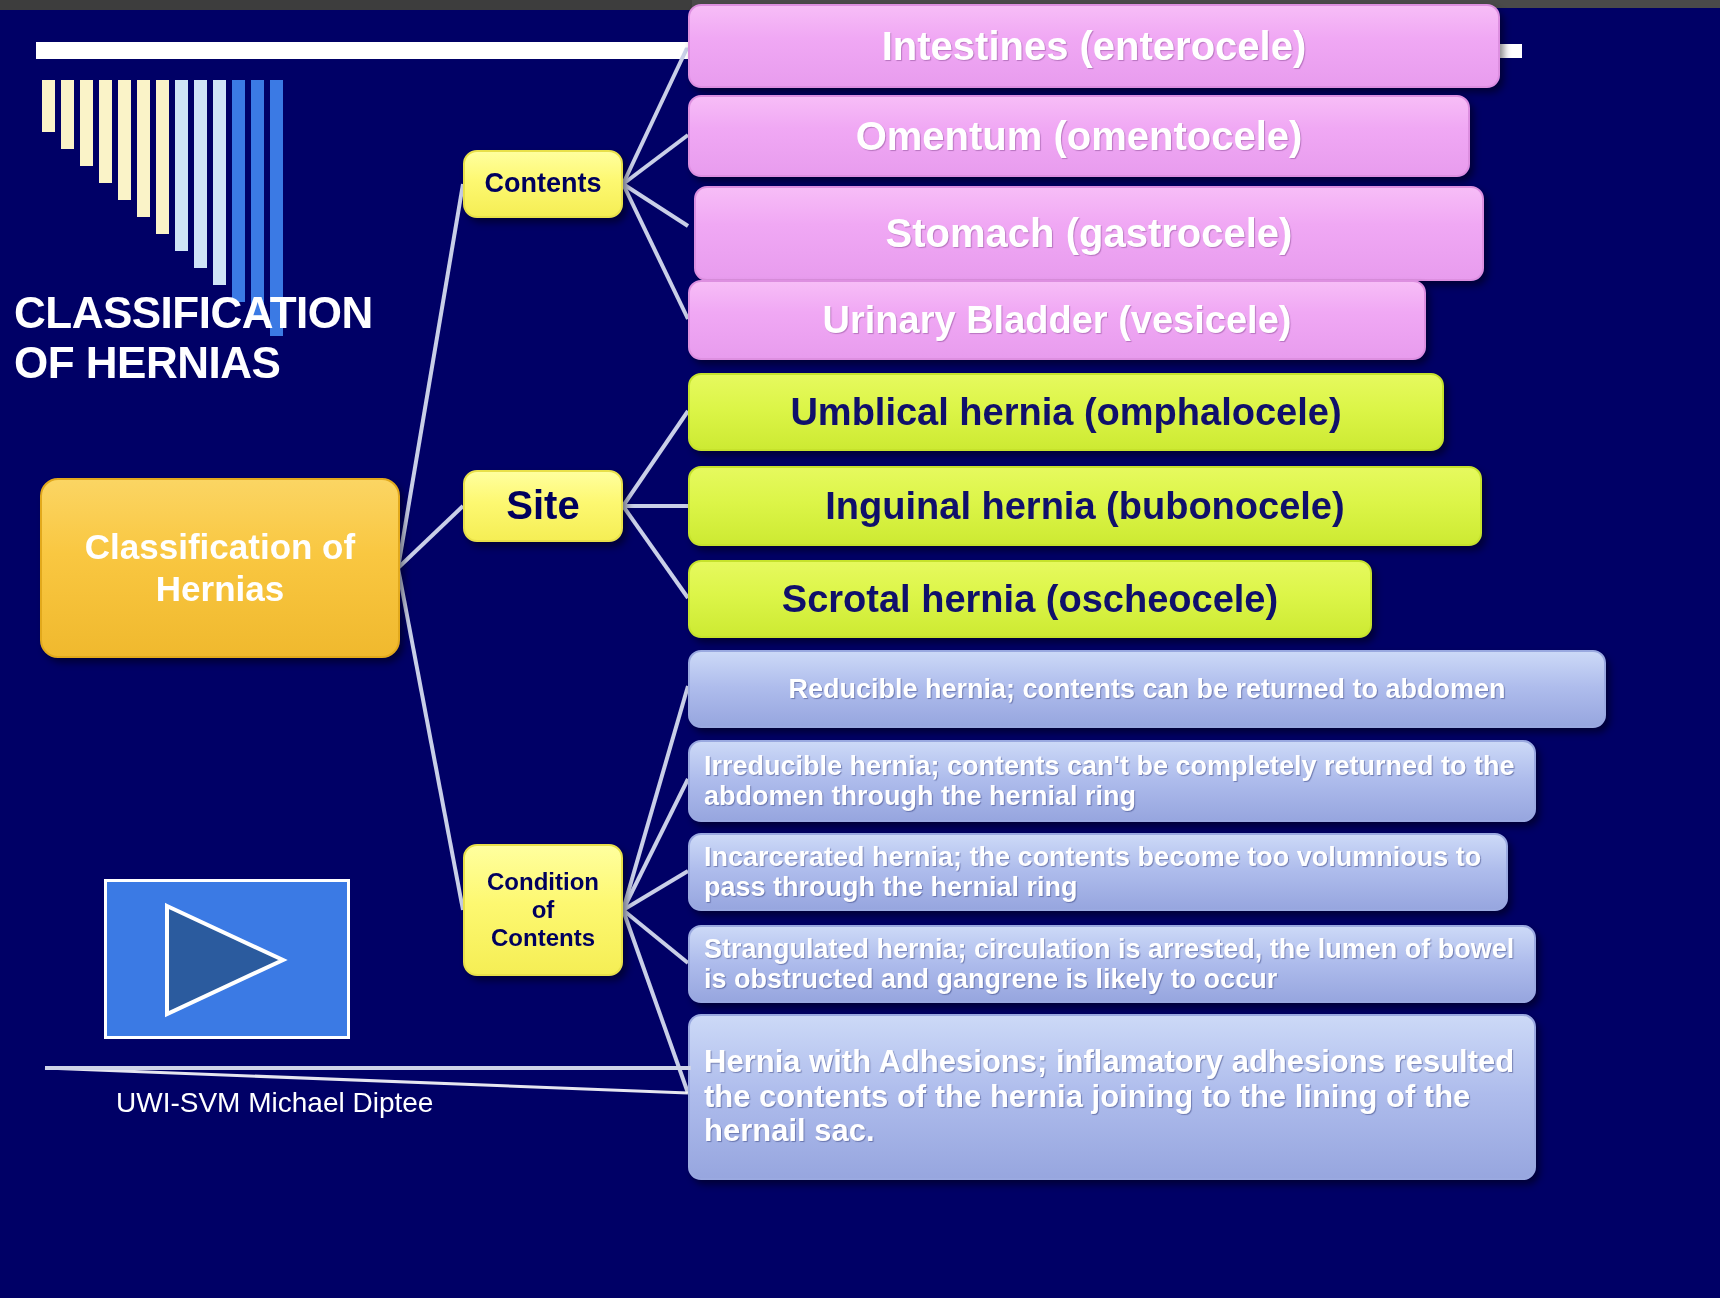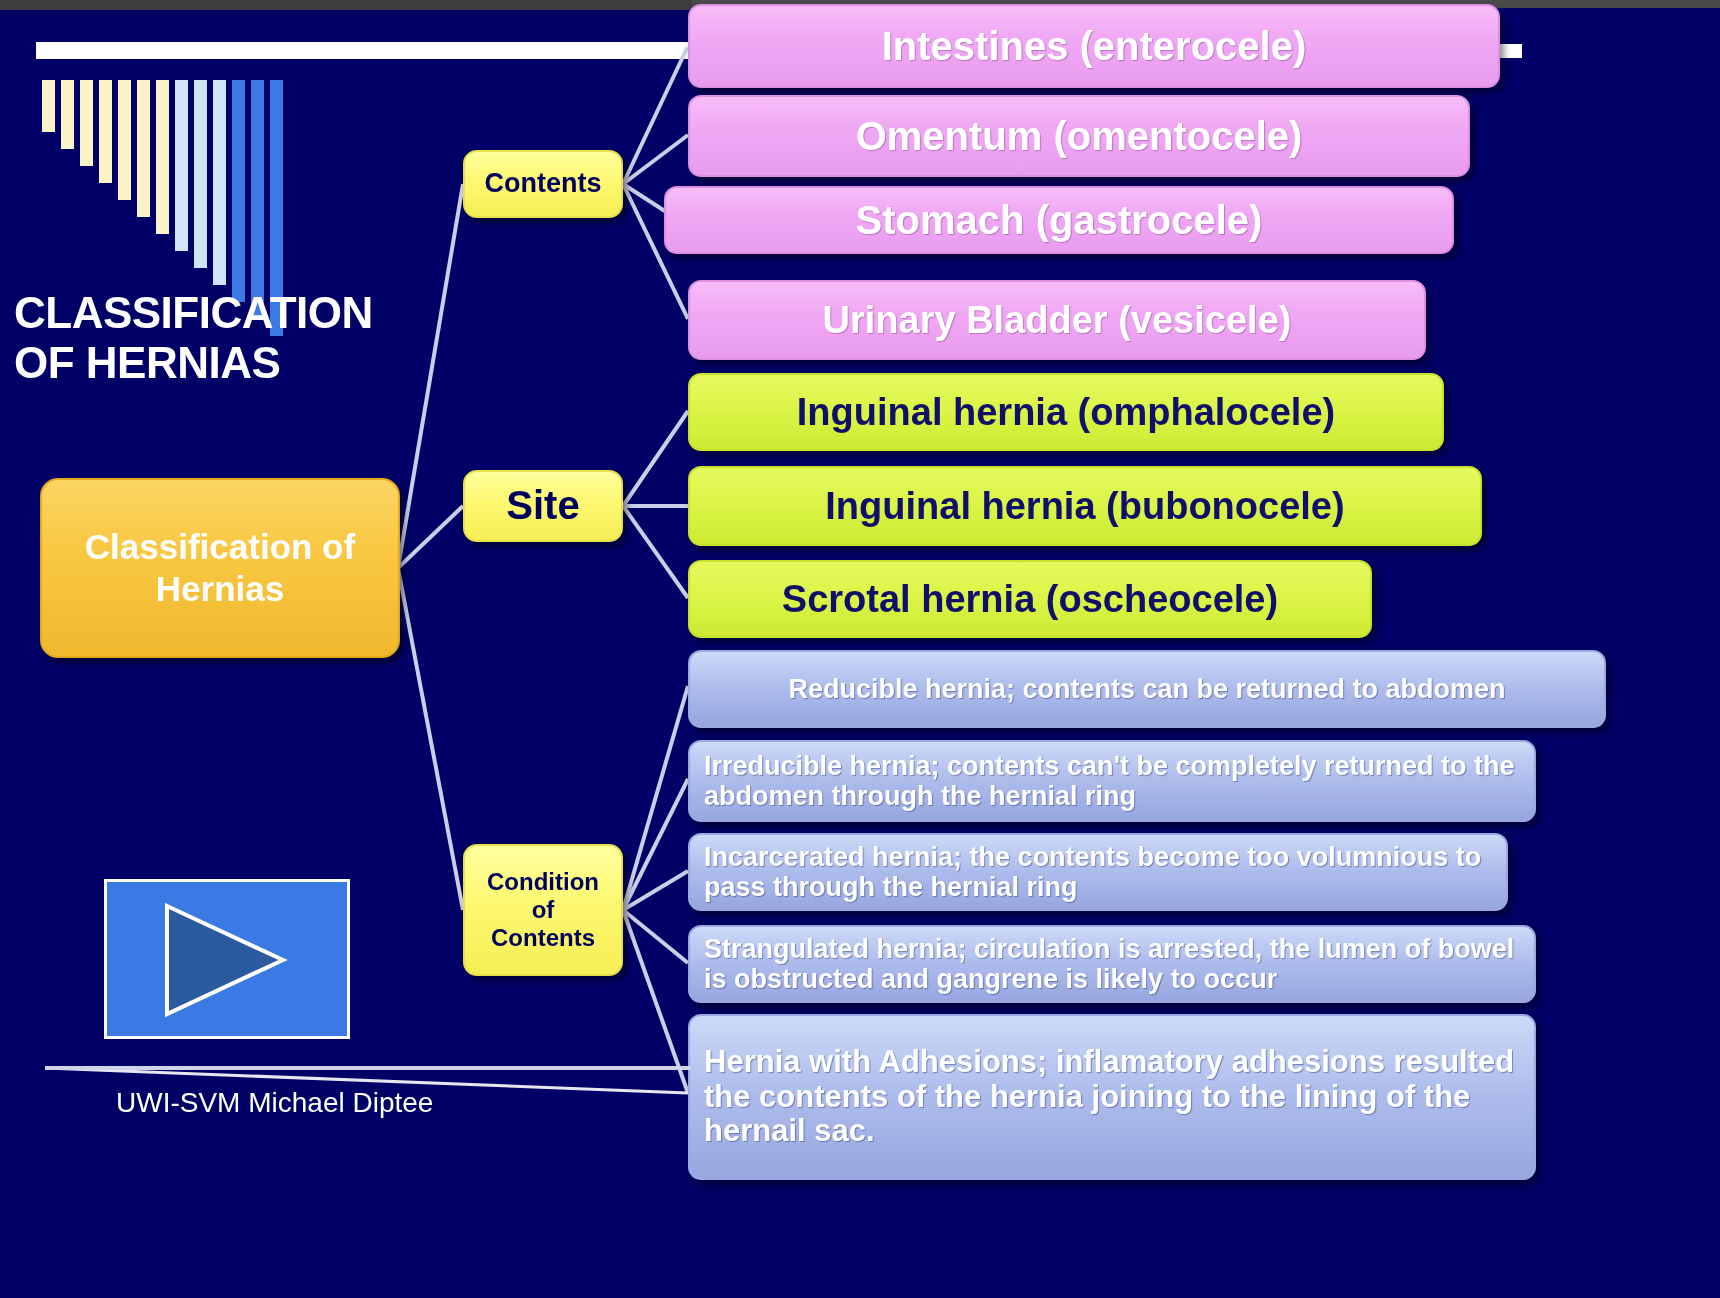--- a/index.html
+++ b/index.html
@@ -160,24 +160,24 @@
   </svg>
 
   <div class="root-node">Classification of Hernias</div>
 
   <div class="mid-node" id="mid-contents">Contents</div>
   <div class="mid-node" id="mid-site">Site</div>
   <div class="mid-node" id="mid-condition">Condition of Contents</div>
 
   <div class="leaf pink" style="left:688px;top:4px;    width:812px;height:84px; font-size:40px;">Intestines (enterocele)</div>
   <div class="leaf pink" style="left:688px;top:95px;   width:782px;height:82px; font-size:40px;">Omentum (omentocele)</div>
-  <div class="leaf pink" style="left:664px;top:186px;  width:790px;height:68px; font-size:40px;">Stomach (gastrocele)</div>
+  <div class="leaf pink" style="left:694px;top:186px;  width:790px;height:95px; font-size:40px;">Stomach (gastrocele)</div>
   <div class="leaf pink" style="left:688px;top:280px;  width:738px;height:80px; font-size:38px;">Urinary Bladder (vesicele)</div>
 
-  <div class="leaf green" style="left:688px;top:373px;  width:756px;height:78px; font-size:38px;">Inguinal hernia (omphalocele)</div>
+  <div class="leaf green" style="left:688px;top:373px;  width:756px;height:78px; font-size:38px;">Umblical hernia (omphalocele)</div>
   <div class="leaf green" style="left:688px;top:466px;  width:794px;height:80px; font-size:38px;">Inguinal hernia (bubonocele)</div>
   <div class="leaf green" style="left:688px;top:560px;  width:684px;height:78px; font-size:38px;">Scrotal hernia (oscheocele)</div>
 
   <div class="leaf blue" style="left:688px;top:650px;  width:918px;height:78px; font-size:27px;">Reducible hernia; contents can be returned to abdomen</div>
   <div class="leaf blue" style="left:688px;top:740px;  width:848px;height:82px; font-size:27px;">Irreducible hernia; contents can't be completely returned to the abdomen through the hernial ring</div>
   <div class="leaf blue" style="left:688px;top:833px;  width:820px;height:78px; font-size:27px;">Incarcerated hernia; the contents become too volumnious to pass through the hernial ring</div>
   <div class="leaf blue" style="left:688px;top:925px;  width:848px;height:78px; font-size:27px;">Strangulated hernia; circulation is arrested, the lumen of bowel is obstructed and gangrene is likely to occur</div>
   <div class="leaf blue" style="left:688px;top:1014px; width:848px;height:166px;font-size:31px;">Hernia with Adhesions; inflamatory adhesions resulted the contents  of the hernia joining to the lining of the hernail sac.</div>
 
   <div class="media">

